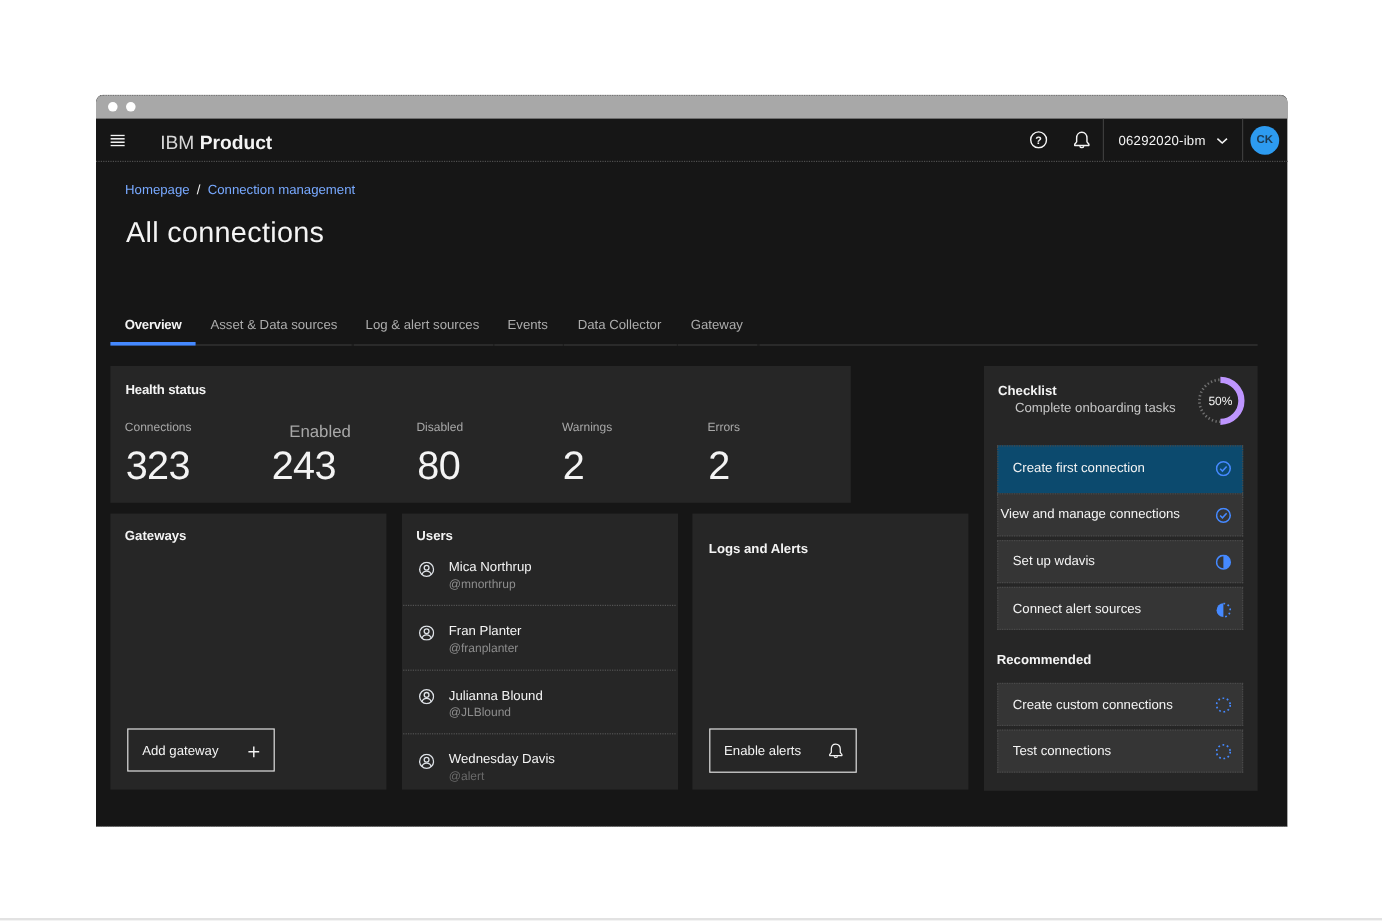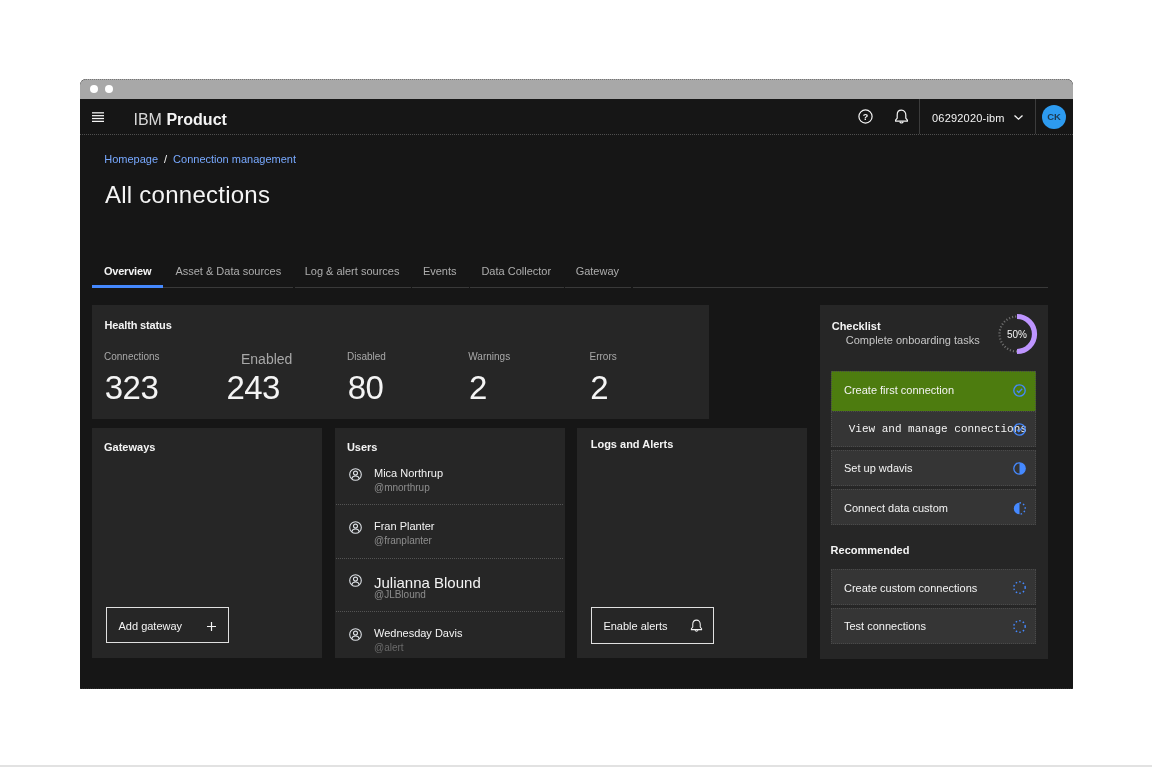--- a/index.html
+++ b/index.html
@@ -81,43 +81,43 @@
   </div>
 
   <div class="card" style="left:739.8px;top:226px;width:228.6px;height:353.6px;">
     <div class="t w b" style="left:11.9px;top:16.2px;font-size:11px;">Checklist</div>
     <div class="t" style="left:26px;top:30.1px;font-size:11px;color:#c6c6c6;">Complete onboarding tasks</div>
     <svg class="abs" style="left:174.4px;top:6.3px;" width="46" height="46" viewBox="0 0 46 46">
       <path d="M23 40.5 A17.5 17.5 0 0 1 23 5.5" fill="none" stroke="#707070" stroke-width="2.2" stroke-dasharray="1.1 2"></path>
       <path d="M23 5.5 A17.5 17.5 0 0 1 23 40.5" fill="none" stroke="#be95ff" stroke-width="5.2"></path>
       <text x="23" y="26.5" font-size="10" fill="#f4f4f4" text-anchor="middle" font-family="Liberation Sans">50%</text>
     </svg>
-    <div class="row" style="position:absolute;left:10.9px;top:66.4px;width:205.2px;height:44px;background:#4d7c0f;border:1px dotted #4a4a4a;">
+    <div class="row" style="position:absolute;left:10.9px;top:66.4px;width:205.2px;height:44px;background:#0c4a6e;border:1px dotted #4a4a4a;">
       <div class="t w" style="left:12.3px;top:12.7px;font-size:11px;">Create first connection</div>
       <svg class="abs" style="left:181.5px;top:11.5px;" width="13" height="13" viewBox="0 0 13 13">
         <circle cx="6.5" cy="6.5" r="5.7" fill="none" stroke="#4589ff" stroke-width="1.3"></circle>
         <path d="M3.8 6.6 L5.7 8.5 L9.2 4.7" fill="none" stroke="#4589ff" stroke-width="1.3"></path>
       </svg>
     </div>
     <div class="row" style="position:absolute;left:10.9px;top:105.6px;width:205.2px;height:36px;background:#353535;border:1px dotted #4a4a4a;">
-      <div class="t w" style="left:17px;top:12.7px;font-size:11px;font-family:Liberation Mono, monospace;">View and manage connections</div>
+      <div class="t w" style="left:2px;top:12.7px;font-size:11px;">View and manage connections</div>
       <svg class="abs" style="left:181.5px;top:11.5px;" width="13" height="13" viewBox="0 0 13 13">
         <circle cx="6.5" cy="6.5" r="5.7" fill="none" stroke="#4589ff" stroke-width="1.3"></circle>
         <path d="M3.8 6.6 L5.7 8.5 L9.2 4.7" fill="none" stroke="#4589ff" stroke-width="1.3"></path>
       </svg>
     </div>
     <div class="row" style="position:absolute;left:10.9px;top:144.8px;width:205.2px;height:36px;background:#353535;border:1px dotted #4a4a4a;">
       <div class="t w" style="left:12.3px;top:12.7px;font-size:11px;">Set up wdavis</div>
       <svg class="abs" style="left:181.5px;top:11.5px;" width="13" height="13" viewBox="0 0 13 13">
         <circle cx="6.5" cy="6.5" r="5.7" fill="none" stroke="#4589ff" stroke-width="1.3"></circle>
         <path d="M6.5 0.8 A5.7 5.7 0 0 1 6.5 12.2 Z" fill="#4589ff"></path>
       </svg>
     </div>
     <div class="row" style="position:absolute;left:10.9px;top:184px;width:205.2px;height:36px;background:#353535;border:1px dotted #4a4a4a;">
-      <div class="t w" style="left:12.3px;top:12.7px;font-size:11px;">Connect data custom</div>
+      <div class="t w" style="left:12.3px;top:12.7px;font-size:11px;">Connect alert sources</div>
       <svg class="abs" style="left:181.5px;top:11.5px;" width="13" height="13" viewBox="0 0 13 13">
         <path d="M6.5 0.8 A5.7 5.7 0 0 0 6.5 12.2 Z" fill="#4589ff"></path>
         <path d="M6.5 0.8 A5.7 5.7 0 0 1 6.5 12.2" fill="none" stroke="#4589ff" stroke-width="1.4" stroke-dasharray="1.5 2.2"></path>
       </svg>
     </div>
     <div class="t w b" style="left:10.8px;top:239.6px;font-size:11px;">Recommended</div>
     <div class="row" style="position:absolute;left:10.9px;top:302.9px;width:205.2px;height:35.8px;background:#353535;border:1px dotted #4a4a4a;">
       <div class="t w" style="left:12.3px;top:12.6px;font-size:11px;">Test connections</div>
       <svg class="abs" style="left:181.5px;top:11.4px;" width="13" height="13" viewBox="0 0 13 13">
         <circle cx="6.5" cy="6.5" r="5.7" fill="none" stroke="#4589ff" stroke-width="1.4" stroke-dasharray="1.5 2.2"></circle>
@@ -157,34 +157,34 @@
       <path d="M2.7 10.8 C3.2 8.9 4.7 8 6.5 8 C8.3 8 9.8 8.9 10.3 10.8" fill="none" stroke="#dde1e6" stroke-width="1.1"></path>
     </svg>
     <div class="t w" style="left:39.4px;top:93.8px;font-size:11px;">Fran Planter</div>
     <div class="t" style="left:39.4px;top:108.7px;font-size:10px;color:#8d8d8d;">@franplanter</div>
     <div class="abs" style="left:1px;top:130.2px;width:227px;border-top:1px dotted #545454;"></div>
     <svg class="abs" style="left:14.8px;top:146.7px;" width="13" height="13" viewBox="0 0 13 13">
       <circle cx="6.5" cy="6.5" r="5.8" fill="none" stroke="#dde1e6" stroke-width="1.1"></circle>
       <circle cx="6.5" cy="5.1" r="2" fill="none" stroke="#dde1e6" stroke-width="1.1"></circle>
       <path d="M2.7 10.8 C3.2 8.9 4.7 8 6.5 8 C8.3 8 9.8 8.9 10.3 10.8" fill="none" stroke="#dde1e6" stroke-width="1.1"></path>
     </svg>
-    <div class="t w" style="left:39.4px;top:147.1px;font-size:15px;">Julianna Blound</div>
+    <div class="t w" style="left:39.4px;top:147.1px;font-size:11px;">Julianna Blound</div>
     <div class="t" style="left:39.4px;top:162px;font-size:10px;color:#8d8d8d;">@JLBlound</div>
     <div class="abs" style="left:1px;top:183.5px;width:227px;border-top:1px dotted #545454;"></div>
     <svg class="abs" style="left:14.8px;top:200px;" width="13" height="13" viewBox="0 0 13 13">
       <circle cx="6.5" cy="6.5" r="5.8" fill="none" stroke="#dde1e6" stroke-width="1.1"></circle>
       <circle cx="6.5" cy="5.1" r="2" fill="none" stroke="#dde1e6" stroke-width="1.1"></circle>
       <path d="M2.7 10.8 C3.2 8.9 4.7 8 6.5 8 C8.3 8 9.8 8.9 10.3 10.8" fill="none" stroke="#dde1e6" stroke-width="1.1"></path>
     </svg>
     <div class="t w" style="left:39.4px;top:200.4px;font-size:11px;">Wednesday Davis</div>
     <div class="t" style="left:39.4px;top:215.3px;font-size:10px;color:#6a6a6a;">@alert</div>
   </div>
 
   <div class="card" style="left:497.4px;top:348.6px;width:230px;height:230.7px;">
-    <div class="t w b" style="left:13.3px;top:11px;font-size:11px;">Logs and Alerts</div>
+    <div class="t w b" style="left:13.3px;top:25px;font-size:11px;">Logs and Alerts</div>
     <div class="abs" style="left:13.3px;top:179.8px;width:123.4px;height:36.3px;border:1px solid #e0e0e0;">
       <div class="t w" style="left:11.7px;top:12.8px;font-size:11px;">Enable alerts</div>
       <svg class="abs" style="left:98.5px;top:10.5px;" width="13" height="14" viewBox="0 0 15 16">
         <path d="M7.5 1.2 C4.9 1.2 3.2 3.2 3.2 6 L3.2 9.2 L1.6 11.2 L1.6 12.2 L13.4 12.2 L13.4 11.2 L11.8 9.2 L11.8 6 C11.8 3.2 10.1 1.2 7.5 1.2 Z" fill="none" stroke="#f4f4f4" stroke-width="1.2" stroke-linejoin="round"></path>
         <path d="M5.8 12.8 A1.8 1.8 0 0 0 9.2 12.8" fill="none" stroke="#f4f4f4" stroke-width="1.2"></path>
       </svg>
     </div>
   </div>
 </div>
 

